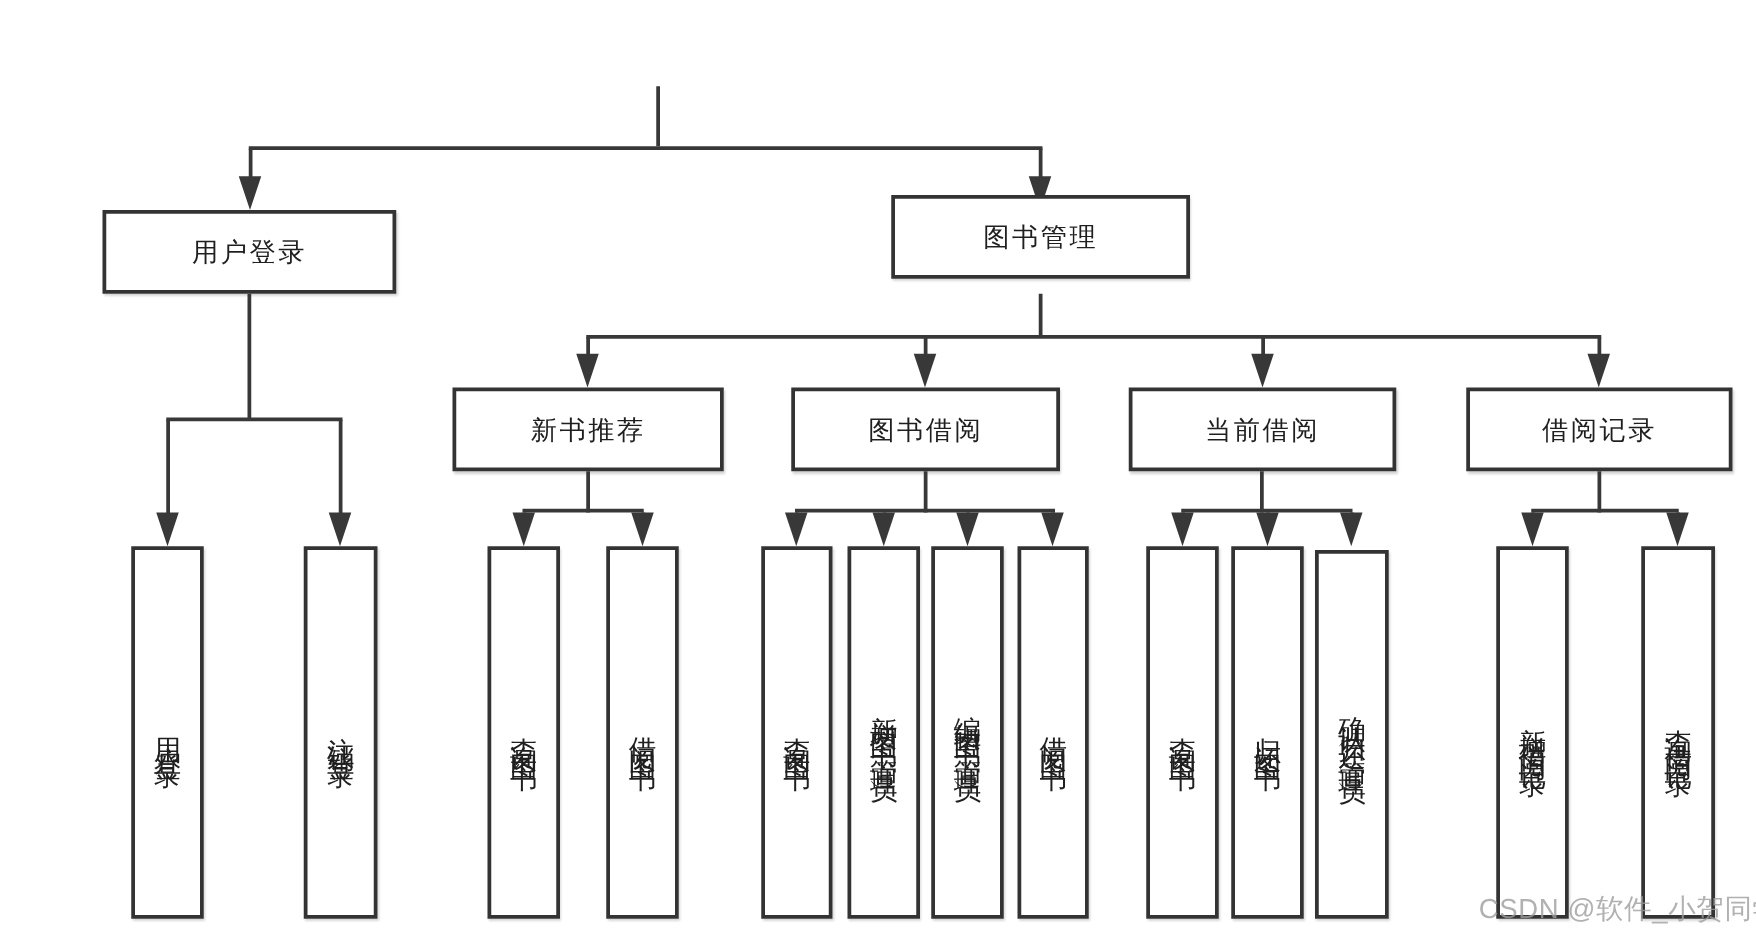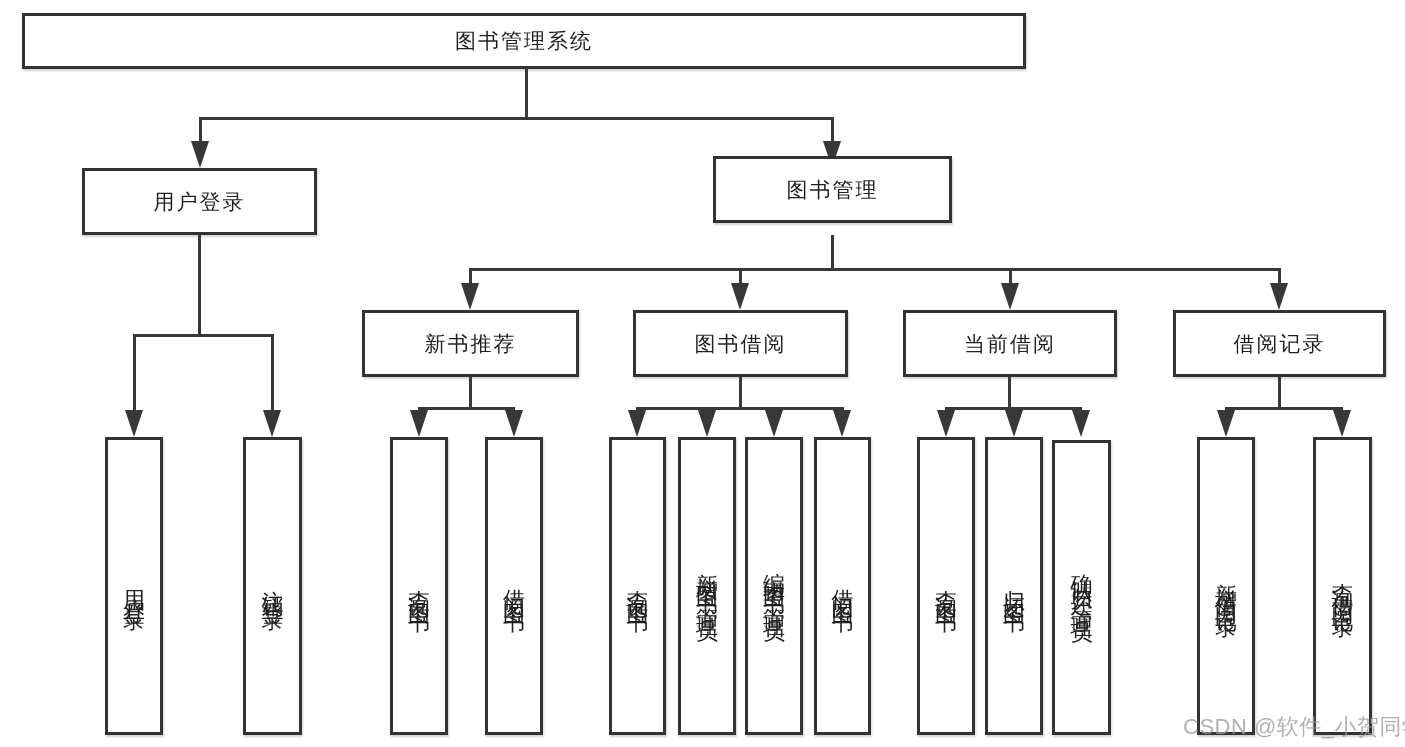--- a/index.html
+++ b/index.html
@@ -83,21 +83,20 @@
     letter-spacing: 0.5px;
     z-index: 5;
     white-space: nowrap;
   }
 </style>
 </head>
 <body>
 
 <div id="canvas">
 
-  <div class="node" style="left:22px; top:13px; width:1004px; height:56px;">图书管理系统</div>
 
   <div class="vline" style="left:525px; top:69px; height:48px;"></div>
   <div class="hline" style="left:199px; top:117px; width:635px;"></div>
   <div class="arrow" style="left:191px; top:119px; height:49px;"></div>
   <div class="arrow" style="left:823px; top:119px; height:49px;"></div>
 
   <div class="node" style="left:82px; top:168px; width:235px; height:67px;">用户登录</div>
   <div class="node" style="left:713px; top:156px; width:239px; height:67px;">图书管理</div>
 
   <div class="vline" style="left:198px; top:235px; height:100px;"></div>

